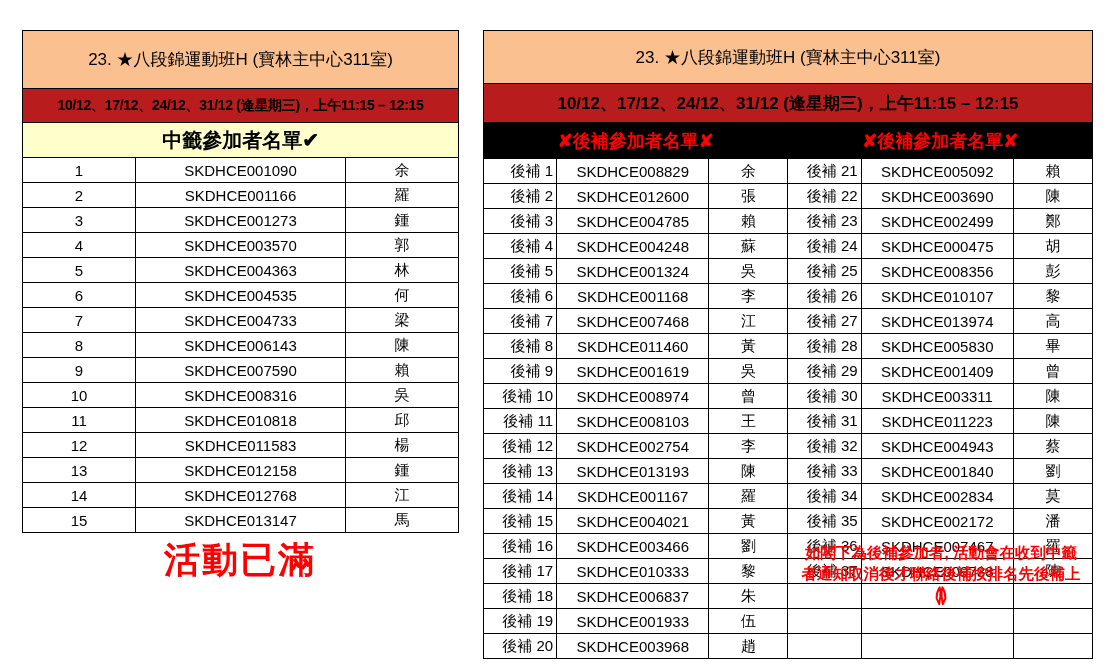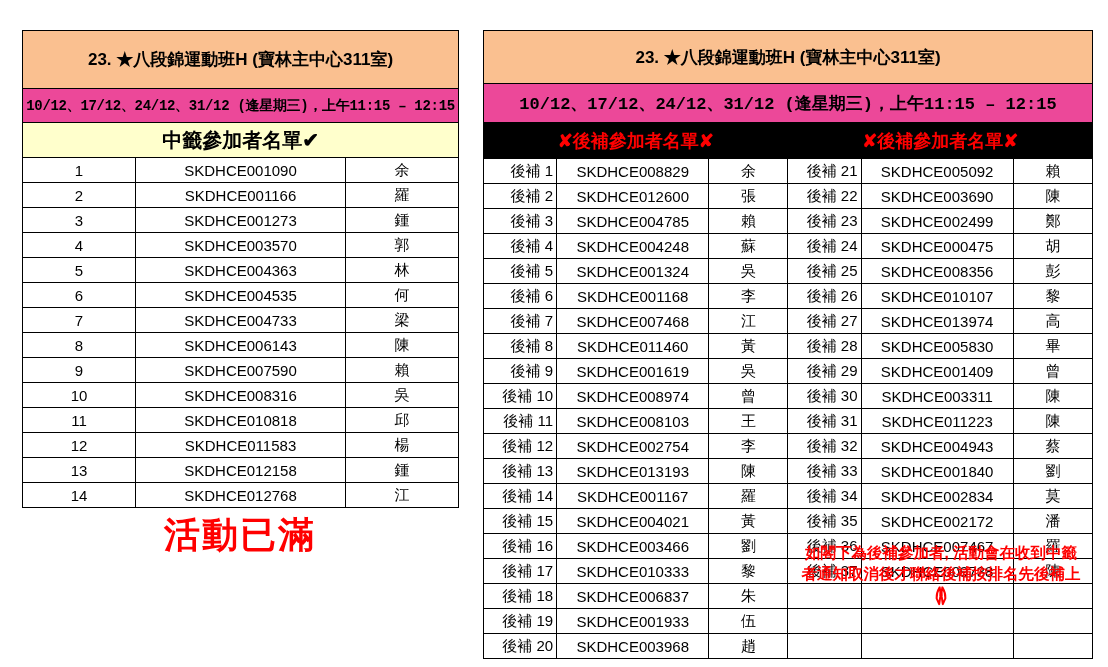--- a/index.html
+++ b/index.html
@@ -8,25 +8,25 @@
     font-family:"Liberation Sans", sans-serif;color:#000;
   }
   .panel{position:absolute;}
   .left-panel{left:22px;top:30px;width:436px;}
   .right-panel{left:483px;top:30px;width:610px;}
   table.tbl{border-collapse:collapse;table-layout:fixed;width:100%;}
   table.tbl td{border:1px solid #000;padding:0 2px;overflow:hidden;vertical-align:middle;}
   td.noborder{border:none;background:#fff;}
   .title-cell{
     background:#FAC090;height:57px;text-align:center;
-    font-size:17px;font-weight:bold;
+    font-size:17px;font-weight:normal;
   }
   .right-panel .title-cell{height:52px;}
   .schedule-cell{
-    background:#ec4899;text-align:center;font-weight:bold;white-space:nowrap;font-family:Liberation Mono, monospace;
+    background:#b91c1c;text-align:center;font-weight:bold;white-space:nowrap;
   }
   .left-panel .schedule-cell{height:33px;font-size:14px;letter-spacing:-0.3px;}
   .right-panel .schedule-cell{height:38px;font-size:17px;}
   .selected-header-cell{
     background:#FFFFCC;height:34px;text-align:center;
     font-size:20px;font-weight:bold;margin-top:36px;
   }
   .waitlist-header-cell{
     background:#000000;height:35px;text-align:center;
     font-size:18px;font-weight:bold;color:#FF0000;
@@ -148,20 +148,25 @@
           <td class="c-id">SKDHCE012158</td>
           <td class="c-name">鍾</td>
         </tr>
 
         <tr>
           <td class="c-no">14</td>
           <td class="c-id">SKDHCE012768</td>
           <td class="c-name">江</td>
         </tr>
 
+        <tr>
+          <td class="c-no">15</td>
+          <td class="c-id">SKDHCE013147</td>
+          <td class="c-name">馬</td>
+        </tr>
       </tbody>
   </table>
   <div class="full-note">活動已滿</div>
 </div>
 
 <div class="panel right-panel">
   <table class="tbl">
     <colgroup>
       <col style="width:73px">
         <col style="width:152px">

